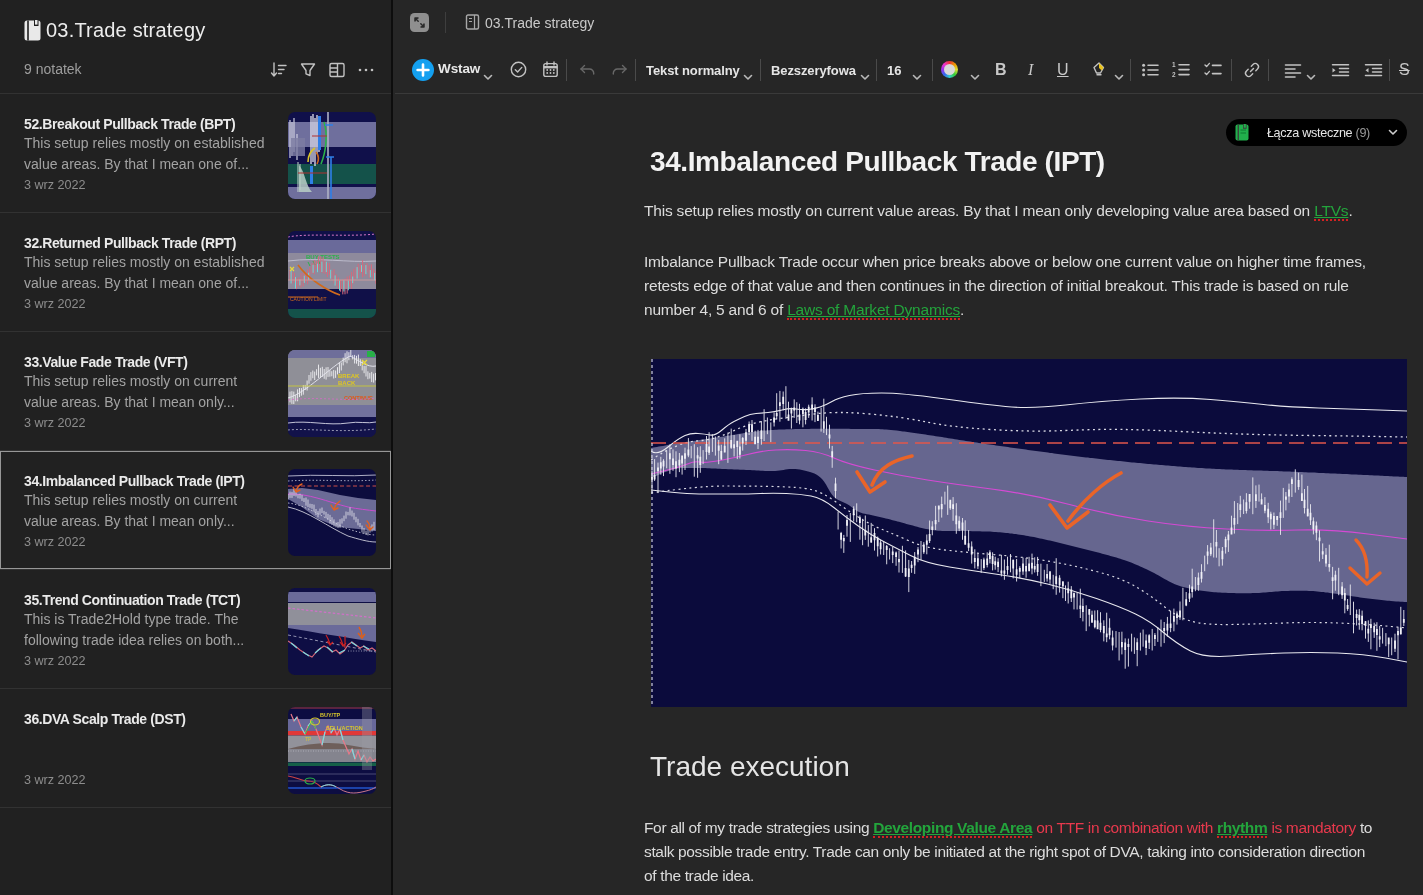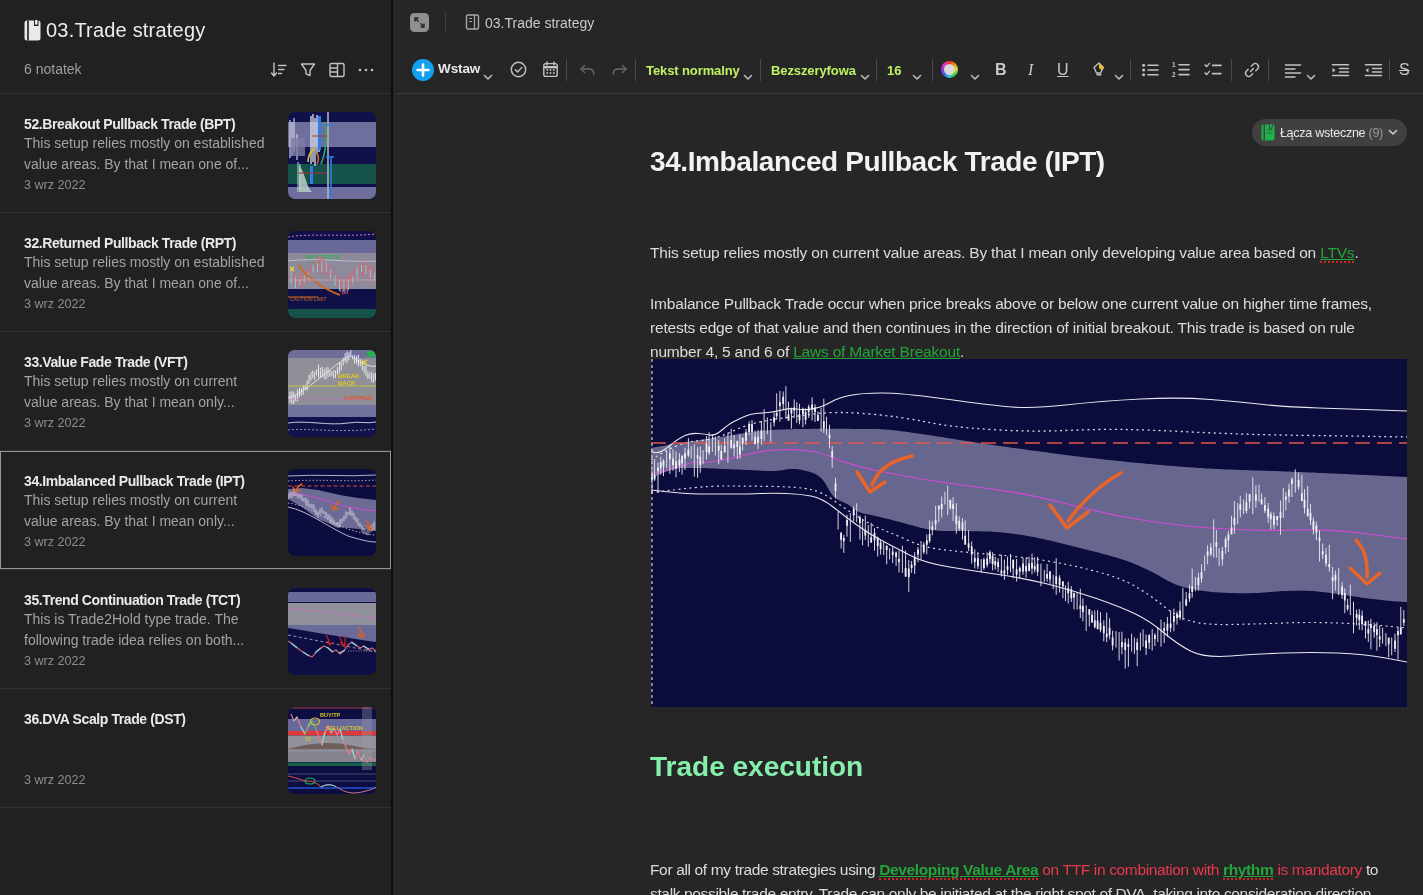--- a/index.html
+++ b/index.html
@@ -12,46 +12,46 @@
 .card { position:relative; height:119px; border-bottom:1px solid #323232; }
 .card.sel { box-shadow: inset 0 0 0 1px #979797; }
 .ct { position:absolute; left:24px; top:22px; font-size:14px; font-weight:bold; color:#eaeaea; letter-spacing:-0.4px; }
 .cs { position:absolute; left:24px; top:39px; font-size:14px; color:#a3a3a3; line-height:21px; white-space:nowrap; }
 .cd { position:absolute; left:24px; top:84px; font-size:12.6px; color:#8d8d8d; }
 .cthumb { position:absolute; left:288px; top:18px; width:88px; height:87px; border-radius:7px; overflow:hidden; }
 .main { position:absolute; left:395px; top:0; width:1028px; height:895px; background:#262626; }
 .tab { position:absolute; left:0; top:0; width:100%; height:45px; }
 .toolbar { position:absolute; left:0; top:0; width:100%; height:94px; border-bottom:1px solid #3a3a3a; }
 .ab { position:absolute;text-align:right; }
-.tl { font-size:13px; font-weight:bold; color:#bef264; white-space:nowrap; letter-spacing:-0.1px; }
+.tl { font-size:13px; font-weight:bold; color:#e5e5e5; white-space:nowrap; letter-spacing:-0.1px; }
 .vs { top:59px; width:1px; height:22px; background:#4a4a4a; }
 .content { position:absolute; left:0; top:95px; width:100%; height:800px; }
-.pill { position:absolute; right:16px; top:24px; height:27px; background:#404040; border-radius:14px; display:flex; align-items:center; padding:0 9px 0 9px; gap:5px;text-align:center; }
+.pill { position:absolute; right:16px; top:24px; height:27px; background:#000000; border-radius:14px; display:flex; align-items:center; padding:0 9px 0 9px; gap:18px;text-align:center; }
 .pill .pt { font-size:12.6px; color:#e6e6e6; white-space:nowrap; letter-spacing:-0.3px; }
 .pill .pn { color:#989898; }
 h1.title { position:absolute; left:255px; top:51px; font-size:28px; color:#f2f2f2; font-weight:bold; letter-spacing:-0.4px; }
-.para { position:absolute; left:255px; font-size:15.5px; color:#dcdcdc; line-height:24px; letter-spacing:-0.2px;margin-top:42px; }
+.para { position:absolute; left:249px; font-size:15.5px; color:#dcdcdc; line-height:24px; letter-spacing:-0.2px; }
 a.grn { color:#23a53c; font-weight:inherit; text-decoration:underline; text-decoration-color:#23a53c; }
 .sq { border-bottom:2px dotted #d42222; }
 .red { color:#e8394d; font-weight:normal; }
 .grb { color:#23a53c; font-weight:bold; text-decoration:underline; }
-h2.trade { position:absolute; left:255px; top:656px; font-size:28px; color:#86efac; font-weight:bold; }
+h2.trade { position:absolute; left:255px; top:656px; font-size:28px; color:#e5e5e5; font-weight:normal; }
 .chartbox { position:absolute; left:256px; top:264px; width:756px; height:348px; }
 </style></head>
 <body>
 <div class="sidebar">
   <div class="shead">
     <div class="sbook"><svg width="17" height="21" viewBox="0 0 17 21">
           <rect x="0.5" y="0.5" width="16" height="20" rx="2.5" fill="#e9e9e9"></rect>
           <rect x="3.2" y="0.5" width="1.6" height="20" fill="#1f1f1f"></rect>
           <rect x="10" y="0" width="4.5" height="6" fill="#1f1f1f"></rect>
           <rect x="11" y="0" width="2.5" height="4.6" fill="#e9e9e9"></rect>
         </svg></div>
     <div class="stitle">03.Trade strategy</div>
-    <div class="scount">6 notatek</div>
+    <div class="scount">9 notatek</div>
     <div class="sicons">
         <svg width="18" height="18" viewBox="0 0 18 18" fill="none" stroke="#c2c2c2" stroke-width="1.4">
           <path d="M4 2 V15 M1.5 12 L4 15 L6.5 12" stroke-linecap="round" stroke-linejoin="round"></path>
           <path d="M8.5 4.5 H16 M8.5 8.5 H14 M8.5 12.5 H11.5" stroke-linecap="round"></path>
         </svg>
         <svg width="18" height="18" viewBox="0 0 18 18" fill="none" stroke="#c2c2c2" stroke-width="1.4">
           <path d="M2.5 3 H15.5 L11 9.5 V14.5 L7 12.8 V9.5 Z" stroke-linejoin="round"></path>
         </svg>
         <svg width="18" height="18" viewBox="0 0 18 18" fill="none" stroke="#c2c2c2" stroke-width="1.4">
           <rect x="2" y="2.5" width="14" height="13" rx="1.5"></rect>
@@ -352,21 +352,21 @@
           <rect x="8.8" y="0" width="2" height="3.7" fill="#21b04c"></rect>
           <path d="M5.5 6 H11 M5.5 9 H11" stroke="#0d7a30" stroke-width="1.2"></path>
         </svg>
         <span class="pt">Łącza wsteczne <span class="pn">(9)</span></span>
         <svg width="10" height="7" viewBox="0 0 10 7">
           <path d="M1.5 1.5 L5 5 L8.5 1.5" stroke="#cccccc" stroke-width="1.6" fill="none" stroke-linecap="round" stroke-linejoin="round"></path>
         </svg>
       </div>
     <h1 class="title">34.Imbalanced Pullback Trade (IPT)</h1>
     <div class="para" style="top:104px;width:760px">This setup relies mostly on current value areas. By that I mean only developing value area based on <a class="grn sq" href="#">LTVs</a>.</div>
-    <div class="para" style="top:155px;width:800px">Imbalance Pullback Trade occur when price breaks above or below one current value on higher time frames,<br>retests edge of that value and then continues in the direction of initial breakout. This trade is based on rule<br>number 4, 5 and 6 of <a class="grn sq" href="#">Laws of Market Breakout</a>.</div>
+    <div class="para" style="top:155px;width:800px">Imbalance Pullback Trade occur when price breaks above or below one current value on higher time frames,<br>retests edge of that value and then continues in the direction of initial breakout. This trade is based on rule<br>number 4, 5 and 6 of <a class="grn sq" href="#">Laws of Market Dynamics</a>.</div>
     <div class="chartbox">
         <svg width="756" height="348" viewBox="0 0 756 348" style="display:block">
 <rect width="756" height="348" fill="#0b0b3c"></rect>
 <path d="M0.0 89.0 L1.2 88.8 L2.5 88.6 L4.1 88.3 L5.9 88.0 L7.8 87.6 L9.8 87.3 L12.0 86.9 L14.3 86.5 L16.6 86.1 L19.1 85.6 L21.5 85.2 L24.0 84.8 L26.5 84.4 L29.0 84.0 L30.8 83.7 L32.6 83.4 L34.4 83.2 L36.3 82.9 L38.2 82.6 L40.2 82.3 L42.2 82.0 L44.2 81.7 L46.3 81.4 L48.3 81.1 L50.4 80.8 L52.5 80.4 L54.6 80.1 L56.7 79.8 L58.7 79.5 L60.8 79.2 L62.9 78.9 L65.0 78.6 L67.0 78.3 L69.0 78.0 L71.0 77.7 L73.0 77.4 L75.0 77.1 L77.0 76.7 L79.0 76.4 L81.0 76.1 L83.0 75.7 L85.0 75.4 L87.0 75.1 L89.0 74.8 L91.0 74.4 L93.0 74.1 L95.0 73.8 L97.0 73.5 L99.0 73.2 L101.0 72.9 L103.0 72.7 L105.0 72.4 L107.0 72.2 L109.0 72.0 L111.0 71.8 L112.9 71.6 L114.8 71.5 L116.7 71.3 L118.5 71.2 L120.4 71.0 L122.2 70.9 L124.0 70.8 L125.9 70.7 L127.8 70.6 L129.6 70.5 L131.6 70.5 L133.5 70.4 L135.5 70.3 L137.6 70.3 L139.7 70.2 L141.9 70.2 L144.2 70.1 L146.5 70.1 L149.0 70.0 L150.7 70.0 L152.5 69.9 L154.3 69.9 L156.2 69.9 L158.1 69.9 L160.0 69.8 L162.0 69.8 L164.1 69.8 L166.2 69.8 L168.3 69.8 L170.4 69.8 L172.5 69.8 L174.7 69.8 L176.8 69.8 L179.0 69.8 L181.2 69.8 L183.3 69.8 L185.5 69.8 L187.6 69.8 L189.7 69.8 L191.8 69.8 L193.9 69.8 L196.0 69.8 L198.0 69.8 L199.9 69.9 L201.8 69.9 L203.7 69.9 L205.5 69.9 L207.3 70.0 L209.0 70.0 L211.4 70.0 L213.5 70.1 L215.5 70.1 L217.3 70.1 L219.0 70.1 L220.6 70.0 L222.1 70.0 L223.6 70.0 L225.0 70.0 L226.5 70.1 L228.0 70.1 L229.6 70.2 L231.4 70.3 L233.2 70.4 L235.2 70.5 L237.5 70.7 L239.9 71.0 L242.7 71.3 L245.7 71.6 L249.0 72.0 L250.4 72.2 L251.9 72.4 L253.4 72.6 L255.0 72.8 L256.6 73.0 L258.2 73.2 L259.9 73.4 L261.6 73.7 L263.4 73.9 L265.2 74.2 L267.0 74.5 L268.8 74.7 L270.7 75.0 L272.6 75.3 L274.6 75.6 L276.6 75.9 L278.6 76.2 L280.6 76.5 L282.6 76.8 L284.7 77.2 L286.8 77.5 L288.9 77.8 L291.0 78.1 L293.1 78.5 L295.2 78.8 L297.4 79.2 L299.6 79.5 L301.7 79.8 L303.9 80.2 L306.1 80.5 L308.3 80.9 L310.5 81.2 L312.7 81.6 L314.9 81.9 L317.1 82.2 L319.3 82.6 L321.5 82.9 L323.7 83.3 L325.9 83.6 L328.0 83.9 L330.2 84.2 L332.4 84.6 L334.5 84.9 L336.6 85.2 L338.7 85.5 L340.8 85.8 L342.9 86.1 L345.0 86.4 L347.0 86.7 L349.0 87.0 L351.0 87.3 L353.0 87.6 L355.0 87.8 L357.0 88.1 L359.0 88.4 L361.0 88.7 L363.0 89.0 L365.0 89.2 L367.0 89.5 L369.0 89.8 L371.0 90.1 L373.0 90.3 L375.0 90.6 L377.0 90.9 L379.0 91.2 L381.0 91.4 L383.0 91.7 L385.0 92.0 L387.0 92.3 L389.0 92.5 L391.0 92.8 L393.0 93.1 L395.0 93.3 L397.0 93.6 L399.0 93.9 L401.0 94.1 L403.0 94.4 L405.0 94.7 L407.0 94.9 L409.0 95.2 L411.0 95.4 L413.0 95.7 L415.0 96.0 L417.0 96.2 L419.0 96.5 L421.0 96.7 L423.0 97.0 L425.0 97.2 L427.0 97.4 L429.0 97.7 L431.0 97.9 L433.0 98.2 L435.0 98.4 L437.0 98.6 L439.0 98.9 L441.0 99.1 L443.0 99.3 L445.0 99.6 L447.0 99.8 L449.0 100.0 L451.0 100.2 L453.0 100.4 L455.0 100.7 L457.0 100.9 L459.0 101.1 L461.0 101.3 L463.0 101.5 L465.0 101.7 L467.0 101.9 L469.0 102.1 L471.0 102.3 L473.0 102.5 L475.0 102.7 L477.0 103.0 L479.0 103.2 L481.0 103.4 L483.0 103.5 L485.0 103.7 L487.0 103.9 L489.0 104.1 L491.0 104.3 L493.0 104.5 L495.0 104.7 L497.0 104.9 L499.0 105.1 L501.0 105.2 L503.0 105.4 L505.0 105.6 L507.0 105.8 L509.0 106.0 L511.0 106.1 L513.0 106.3 L515.0 106.5 L517.0 106.6 L519.0 106.8 L521.0 107.0 L523.0 107.1 L525.0 107.3 L527.0 107.4 L529.0 107.6 L531.0 107.7 L533.0 107.9 L535.0 108.0 L537.0 108.2 L539.0 108.3 L541.0 108.5 L543.0 108.6 L545.0 108.7 L547.0 108.9 L549.0 109.0 L551.0 109.1 L553.0 109.3 L555.0 109.4 L557.0 109.5 L559.0 109.6 L561.0 109.7 L562.9 109.8 L564.9 109.9 L566.9 110.0 L568.9 110.1 L570.9 110.2 L572.8 110.3 L574.8 110.4 L576.8 110.5 L578.8 110.5 L580.8 110.6 L582.7 110.7 L584.7 110.8 L586.7 110.8 L588.7 110.9 L590.6 111.0 L592.6 111.1 L594.6 111.1 L596.6 111.2 L598.6 111.2 L600.5 111.3 L602.5 111.4 L604.5 111.4 L606.5 111.5 L608.5 111.6 L610.5 111.6 L612.5 111.7 L614.5 111.8 L616.5 111.8 L618.5 111.9 L620.5 111.9 L622.5 112.0 L624.5 112.1 L626.5 112.1 L628.6 112.2 L630.6 112.3 L632.6 112.4 L634.6 112.4 L636.7 112.5 L638.7 112.6 L640.8 112.7 L642.8 112.7 L644.9 112.8 L646.9 112.9 L649.0 113.0 L651.0 113.1 L653.0 113.2 L655.0 113.3 L657.1 113.4 L659.3 113.5 L661.4 113.5 L663.6 113.6 L665.8 113.7 L668.0 113.9 L670.3 114.0 L672.6 114.1 L674.9 114.2 L677.2 114.3 L679.5 114.4 L681.8 114.5 L684.2 114.6 L686.5 114.7 L688.9 114.8 L691.3 114.9 L693.6 115.0 L696.0 115.1 L698.3 115.3 L700.7 115.4 L703.0 115.5 L705.3 115.6 L707.6 115.7 L709.9 115.8 L712.2 115.9 L714.4 116.0 L716.6 116.1 L718.8 116.2 L721.0 116.3 L723.1 116.4 L725.2 116.5 L727.3 116.6 L729.4 116.7 L731.3 116.8 L733.3 116.9 L735.2 117.0 L737.1 117.1 L738.9 117.2 L740.6 117.3 L742.4 117.4 L744.0 117.4 L745.6 117.5 L747.1 117.6 L748.6 117.7 L750.0 117.7 L751.4 117.8 L752.6 117.8 L753.8 117.9 L755.0 118.0 L756.0 118.0 L756.0 243.0 L754.8 242.9 L753.4 242.9 L751.7 242.8 L749.7 242.7 L747.5 242.6 L745.1 242.4 L742.6 242.2 L740.0 242.0 L738.3 241.8 L736.4 241.7 L734.5 241.5 L732.5 241.3 L730.4 241.0 L728.2 240.8 L726.0 240.6 L723.8 240.3 L721.6 240.1 L719.4 239.8 L717.2 239.5 L715.1 239.3 L713.0 239.0 L711.0 238.7 L709.0 238.4 L707.0 238.1 L705.0 237.8 L703.0 237.5 L701.0 237.2 L699.0 236.8 L697.0 236.5 L695.0 236.2 L693.0 235.9 L691.0 235.6 L689.0 235.3 L687.0 235.0 L685.0 234.7 L682.9 234.5 L680.8 234.2 L678.8 233.9 L676.7 233.6 L674.6 233.4 L672.5 233.1 L670.4 232.9 L668.3 232.7 L666.3 232.5 L664.2 232.3 L662.1 232.1 L660.0 232.0 L657.9 231.9 L655.8 231.8 L653.8 231.8 L651.7 231.7 L649.6 231.7 L647.5 231.7 L645.5 231.7 L643.4 231.7 L641.3 231.8 L639.2 231.8 L637.2 231.9 L635.1 231.9 L633.0 232.0 L630.9 232.1 L628.8 232.2 L626.8 232.4 L624.7 232.5 L622.6 232.7 L620.5 232.9 L618.5 233.1 L616.4 233.3 L614.3 233.5 L612.2 233.6 L610.2 233.8 L608.1 233.9 L606.0 234.0 L603.9 234.1 L601.8 234.1 L599.7 234.2 L597.7 234.2 L595.6 234.2 L593.5 234.2 L591.4 234.2 L589.3 234.2 L587.2 234.2 L585.2 234.2 L583.1 234.1 L581.0 234.1 L579.0 234.0 L577.0 233.9 L575.0 233.8 L573.0 233.8 L571.0 233.7 L569.0 233.6 L567.0 233.4 L565.0 233.3 L563.0 233.2 L561.0 233.0 L559.0 232.8 L557.0 232.5 L555.0 232.3 L553.0 232.0 L551.0 231.7 L548.9 231.4 L546.8 231.1 L544.8 230.7 L542.7 230.3 L540.6 230.0 L538.5 229.5 L536.4 229.1 L534.3 228.6 L532.3 228.0 L530.2 227.4 L528.1 226.7 L526.0 226.0 L523.9 225.2 L521.8 224.3 L519.7 223.3 L517.7 222.2 L515.6 221.1 L513.5 219.9 L511.4 218.7 L509.3 217.5 L507.2 216.3 L505.2 215.2 L503.1 214.1 L501.0 213.0 L499.0 212.0 L497.0 211.1 L495.0 210.1 L493.1 209.2 L491.1 208.3 L489.2 207.5 L487.3 206.6 L485.3 205.8 L483.4 204.9 L481.4 204.1 L479.4 203.3 L477.3 202.6 L475.2 201.8 L473.0 201.0 L471.2 200.4 L469.3 199.8 L467.4 199.2 L465.4 198.6 L463.4 198.0 L461.4 197.4 L459.4 196.9 L457.4 196.3 L455.3 195.8 L453.3 195.2 L451.2 194.7 L449.1 194.1 L447.1 193.6 L445.0 193.1 L443.0 192.5 L441.0 192.0 L439.0 191.5 L437.0 190.9 L435.0 190.4 L433.0 189.9 L431.0 189.4 L429.0 188.9 L427.0 188.4 L425.0 187.9 L423.0 187.4 L421.0 186.9 L419.0 186.4 L417.0 185.9 L415.0 185.4 L413.0 184.9 L411.0 184.5 L409.0 184.0 L407.0 183.5 L405.0 183.1 L403.0 182.6 L401.0 182.1 L399.0 181.6 L397.0 181.2 L395.0 180.7 L393.0 180.2 L391.0 179.8 L389.0 179.4 L387.0 178.9 L385.0 178.5 L383.0 178.1 L381.0 177.7 L379.0 177.4 L377.0 177.0 L375.0 176.7 L373.0 176.3 L371.0 176.0 L369.0 175.7 L367.0 175.4 L365.0 175.1 L363.0 174.9 L361.0 174.6 L359.0 174.4 L357.0 174.1 L355.0 173.9 L353.0 173.7 L351.0 173.5 L349.0 173.3 L347.0 173.2 L345.0 173.0 L343.0 172.9 L341.0 172.7 L339.0 172.6 L337.0 172.5 L335.0 172.5 L333.0 172.4 L331.0 172.4 L329.0 172.3 L327.0 172.3 L325.0 172.2 L323.0 172.2 L321.0 172.2 L319.0 172.1 L317.0 172.1 L315.0 172.1 L313.0 172.0 L311.0 172.0 L309.0 171.9 L307.1 171.9 L305.1 171.9 L303.1 172.0 L301.2 172.0 L299.2 172.0 L297.2 172.0 L295.3 172.0 L293.3 172.0 L291.3 171.9 L289.3 171.8 L287.2 171.7 L285.2 171.5 L283.1 171.3 L281.0 171.0 L279.1 170.7 L277.0 170.3 L275.0 169.9 L272.8 169.4 L270.6 168.9 L268.4 168.4 L266.2 167.8 L264.0 167.2 L261.8 166.6 L259.6 166.0 L257.4 165.4 L255.4 164.9 L253.4 164.3 L251.5 163.8 L249.7 163.2 L248.0 162.8 L246.4 162.4 L245.0 162.0 L241.6 161.2 L239.3 160.6 L237.6 160.1 L236.2 159.8 L234.8 159.4 L233.0 159.0 L230.9 158.5 L228.7 158.0 L226.5 157.5 L224.3 157.0 L222.1 156.5 L220.0 156.0 L217.9 155.6 L215.9 155.2 L213.9 154.8 L212.0 154.4 L210.0 153.8 L208.0 153.0 L206.0 151.9 L204.0 150.7 L202.1 149.2 L200.1 147.8 L198.1 146.3 L196.0 145.0 L193.9 143.9 L191.7 143.0 L189.5 142.1 L187.3 141.1 L185.1 139.8 L183.0 138.0 L180.9 135.5 L178.9 132.4 L176.9 129.0 L175.0 125.6 L173.0 122.5 L171.0 120.0 L169.1 118.2 L167.2 116.7 L165.3 115.6 L163.4 114.6 L161.3 113.8 L159.0 113.0 L157.1 112.4 L155.2 111.9 L153.1 111.4 L151.0 110.9 L148.8 110.6 L146.6 110.3 L144.3 110.1 L142.0 110.0 L140.1 110.0 L138.3 110.1 L136.4 110.3 L134.5 110.6 L132.5 110.9 L130.5 111.2 L128.5 111.5 L126.4 111.7 L124.2 111.9 L122.0 112.0 L120.1 112.0 L118.1 112.0 L116.1 112.0 L114.0 111.9 L111.9 111.8 L109.8 111.7 L107.6 111.6 L105.4 111.4 L103.3 111.3 L101.2 111.2 L99.1 111.1 L97.0 111.0 L95.0 110.9 L93.0 110.8 L91.0 110.8 L89.0 110.7 L87.0 110.6 L85.0 110.5 L83.0 110.4 L81.0 110.3 L79.0 110.2 L77.0 110.2 L75.0 110.1 L73.0 110.0 L70.9 109.9 L68.9 109.8 L66.8 109.7 L64.7 109.6 L62.6 109.5 L60.5 109.4 L58.4 109.3 L56.3 109.2 L54.2 109.1 L52.1 109.1 L50.1 109.0 L48.0 109.0 L46.0 109.0 L43.9 109.0 L41.9 108.9 L39.9 108.9 L37.9 108.9 L35.9 108.9 L33.9 108.9 L32.0 109.0 L30.0 109.1 L28.0 109.3 L26.0 109.6 L24.0 110.0 L21.9 110.5 L19.7 111.1 L17.4 111.9 L15.1 112.7 L12.8 113.6 L10.5 114.6 L8.3 115.5 L6.2 116.4 L4.3 117.2 L2.6 117.9 L1.2 118.5 L0.0 119.0 Z" fill="#66668f"></path>
 <path d="M0.0 92.0Q6.0 97.0 17.0 88.0Q28.0 79.0 34.0 76.5Q40.0 74.0 47.0 74.5Q54.0 75.0 59.0 76.0Q64.0 77.0 71.0 71.0Q78.0 65.0 83.0 62.5Q88.0 60.0 93.5 57.5Q99.0 55.0 105.0 54.5Q111.0 54.0 117.0 53.5Q123.0 53.0 131.0 51.0Q139.0 49.0 145.0 50.0Q151.0 51.0 157.0 50.5Q163.0 50.0 169.0 48.0Q175.0 46.0 181.0 42.5Q187.0 39.0 198.5 36.5Q210.0 34.0 230.5 34.0Q251.0 34.0 290.5 39.5Q330.0 45.0 354.5 47.5Q379.0 50.0 414.5 46.0Q450.0 42.0 489.5 40.0Q529.0 38.0 559.5 40.5Q590.0 43.0 612.5 45.5Q635.0 48.0 667.5 49.0Q700.0 50.0 728.0 51.0L756.0 52.0" fill="none" stroke="#e8e8ee" stroke-width="1.1"></path>
 <path d="M0.0 101.0Q27.0 83.0 45.0 82.0Q63.0 81.0 81.0 72.5Q99.0 64.0 119.0 61.0Q139.0 58.0 163.0 55.0Q187.0 52.0 219.0 55.0Q251.0 58.0 275.5 63.0Q300.0 68.0 339.5 70.5Q379.0 73.0 414.5 71.5Q450.0 70.0 475.0 70.5Q500.0 71.0 530.0 72.5Q560.0 74.0 590.0 75.0Q620.0 76.0 660.0 76.5Q700.0 77.0 728.0 77.5L756.0 78.0" fill="none" stroke="#d9d9e4" stroke-width="1.3" stroke-dasharray="2 3.5"></path>
 <path d="M0 84 H756" stroke="#e2574b" stroke-width="1.6" stroke-dasharray="15 7"></path>
 <path d="M0.0 115.0Q30.0 108.0 36.5 105.0Q43.0 102.0 49.0 103.0Q55.0 104.0 69.0 101.5Q83.0 99.0 96.5 95.5Q110.0 92.0 124.5 91.0Q139.0 90.0 154.5 91.5Q170.0 93.0 183.0 99.0Q196.0 105.0 223.5 111.0Q251.0 117.0 276.5 121.0Q302.0 125.0 340.5 130.0Q379.0 135.0 418.5 145.5Q458.0 156.0 497.0 162.0Q536.0 168.0 575.5 170.0Q615.0 172.0 646.5 171.0Q678.0 170.0 717.0 175.0L756.0 180.0" fill="none" stroke="#d44ad4" stroke-width="1.2"></path>
 <path d="M0.0 134.0Q48.0 127.0 72.5 127.0Q97.0 127.0 123.0 127.5Q149.0 128.0 160.0 130.5Q171.0 133.0 183.5 142.0Q196.0 151.0 208.0 158.5Q220.0 166.0 232.5 171.0Q245.0 176.0 259.5 182.5Q274.0 189.0 298.5 191.5Q323.0 194.0 347.5 196.0Q372.0 198.0 396.5 202.0Q421.0 206.0 445.5 212.5Q470.0 219.0 484.5 227.5Q499.0 236.0 512.5 247.0Q526.0 258.0 539.5 262.0Q553.0 266.0 579.5 265.5Q606.0 265.0 633.0 264.0Q660.0 263.0 686.5 264.0Q713.0 265.0 734.5 267.0L756.0 269.0" fill="none" stroke="#d9d9e4" stroke-width="1.2" stroke-dasharray="2 3.5"></path>
 <path d="M0.0 131.0Q24.0 134.0 36.0 134.5Q48.0 135.0 60.5 135.0Q73.0 135.0 85.0 135.0Q97.0 135.0 109.5 134.5Q122.0 134.0 135.5 134.5Q149.0 135.0 160.0 137.0Q171.0 139.0 183.5 149.0Q196.0 159.0 208.0 167.5Q220.0 176.0 232.5 182.5Q245.0 189.0 259.5 196.5Q274.0 204.0 298.5 208.0Q323.0 212.0 347.5 215.5Q372.0 219.0 396.5 225.0Q421.0 231.0 445.5 239.5Q470.0 248.0 484.5 255.0Q499.0 262.0 512.5 273.5Q526.0 285.0 539.5 292.0Q553.0 299.0 579.5 297.0Q606.0 295.0 633.0 294.0Q660.0 293.0 686.5 294.0Q713.0 295.0 734.5 299.0L756.0 303.0" fill="none" stroke="#e8e8ee" stroke-width="1.1"></path>

